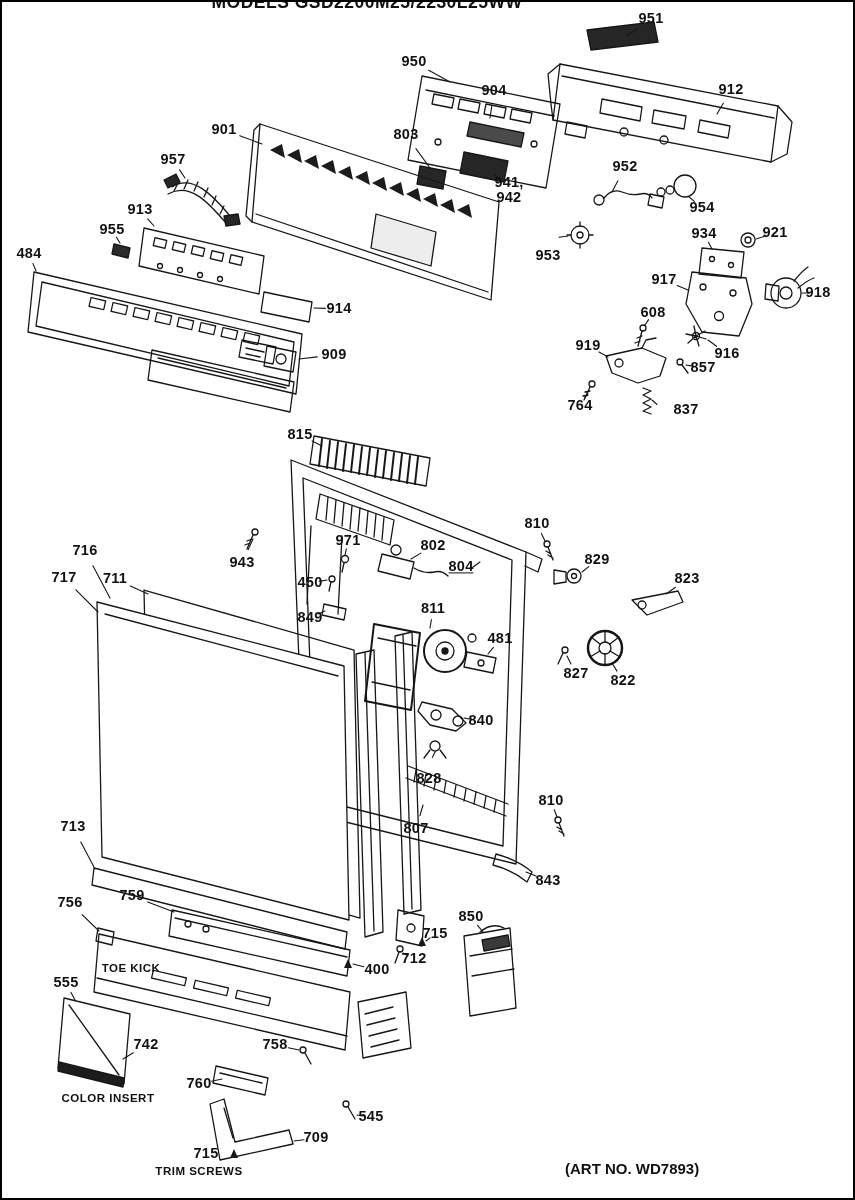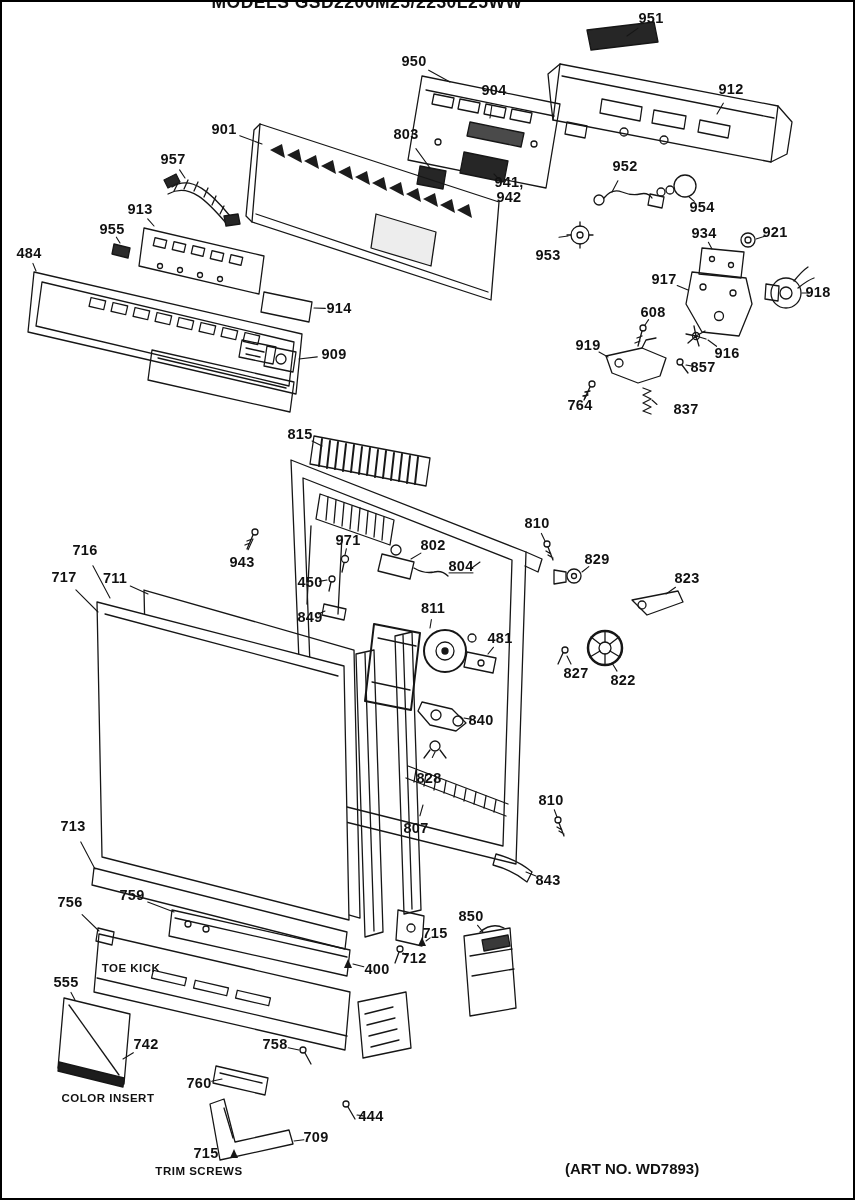--- a/index.html
+++ b/index.html
@@ -450,20 +450,20 @@
       <span class="part-label caption" style="left: 129px; top: 966px;">TOE KICK</span>
       <span class="part-label" style="left: 469px; top: 915px;">850</span>
       <span class="part-label" style="left: 433px; top: 932px;">715</span>
       <span class="part-label" style="left: 412px; top: 957px;">712</span>
       <span class="part-label" style="left: 375px; top: 968px;">400</span>
       <span class="part-label" style="left: 64px; top: 981px;">555</span>
       <span class="part-label" style="left: 144px; top: 1043px;">742</span>
       <span class="part-label" style="left: 273px; top: 1043px;">758</span>
       <span class="part-label" style="left: 197px; top: 1082px;">760</span>
       <span class="part-label" style="left: 314px; top: 1136px;">709</span>
-      <span class="part-label" style="left: 369px; top: 1115px;">444</span>
+      <span class="part-label" style="left: 369px; top: 1115px;">545</span>
       <span class="part-label" style="left: 204px; top: 1152px;">715</span>
       <span class="part-label caption" style="left: 197px; top: 1169px;">TRIM SCREWS</span>
       <span class="part-label caption" style="left: 95px; top: 1096px; margin-left: 11px;">COLOR INSERT</span>
     </div>
 
   <div class="art-no">(ART NO. WD7893)</div>
 </div>
 
 </body></html>

